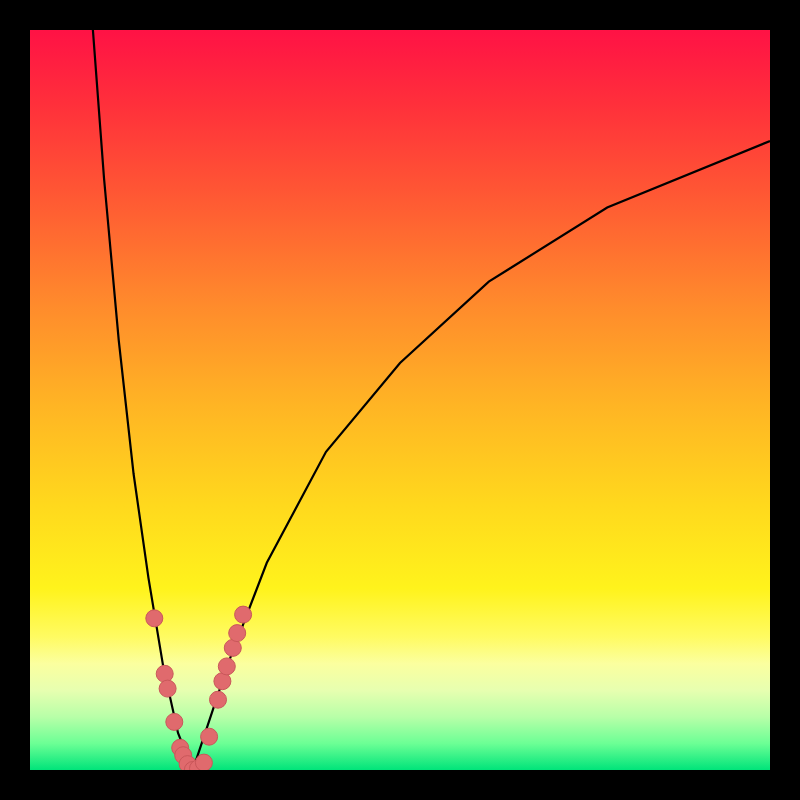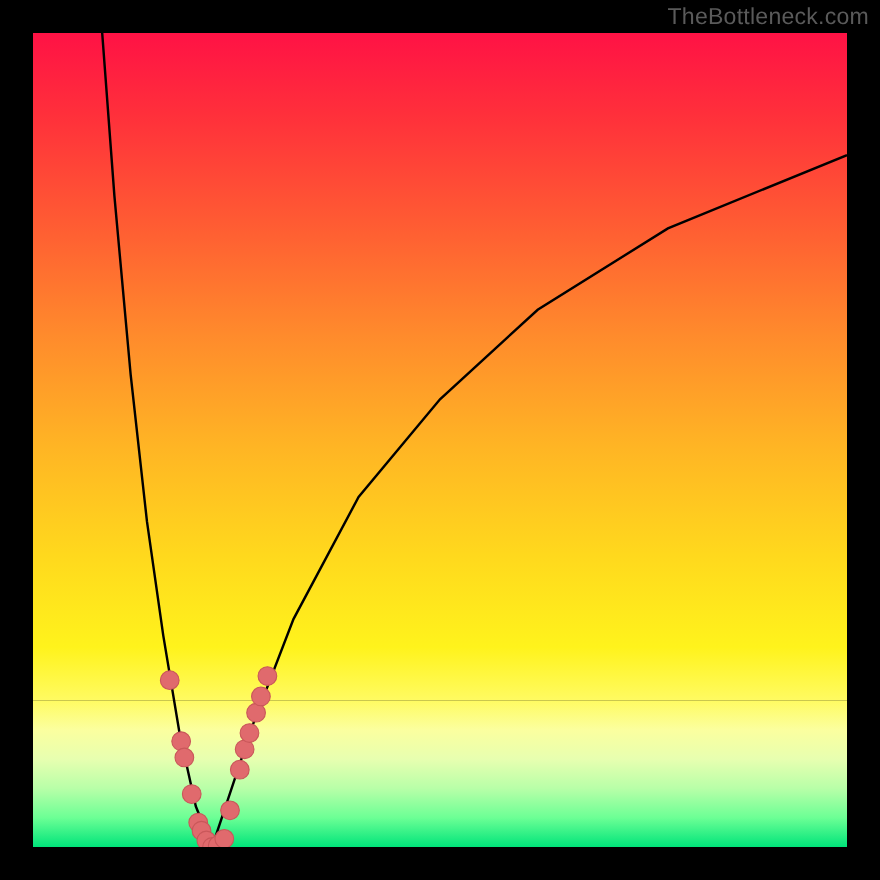--- a/index.html
+++ b/index.html
@@ -106,14 +106,13 @@
           <circle cx="188.0" cy="669.7" r="8.5" fill="#e06a6d" stroke="#c9575a" stroke-width="1"></circle>
           <circle cx="192.4" cy="651.2" r="8.5" fill="#e06a6d" stroke="#c9575a" stroke-width="1"></circle>
           <circle cx="196.8" cy="636.4" r="8.5" fill="#e06a6d" stroke="#c9575a" stroke-width="1"></circle>
           <circle cx="202.8" cy="617.9" r="8.5" fill="#e06a6d" stroke="#c9575a" stroke-width="1"></circle>
           <circle cx="207.2" cy="603.1" r="8.5" fill="#e06a6d" stroke="#c9575a" stroke-width="1"></circle>
           <circle cx="213.1" cy="584.6" r="8.5" fill="#e06a6d" stroke="#c9575a" stroke-width="1"></circle>
         </g>
     </svg>
   </div>
 
-  <div class="watermark">TheBottleneck.com</div>
 </div>
 
 </body></html>

